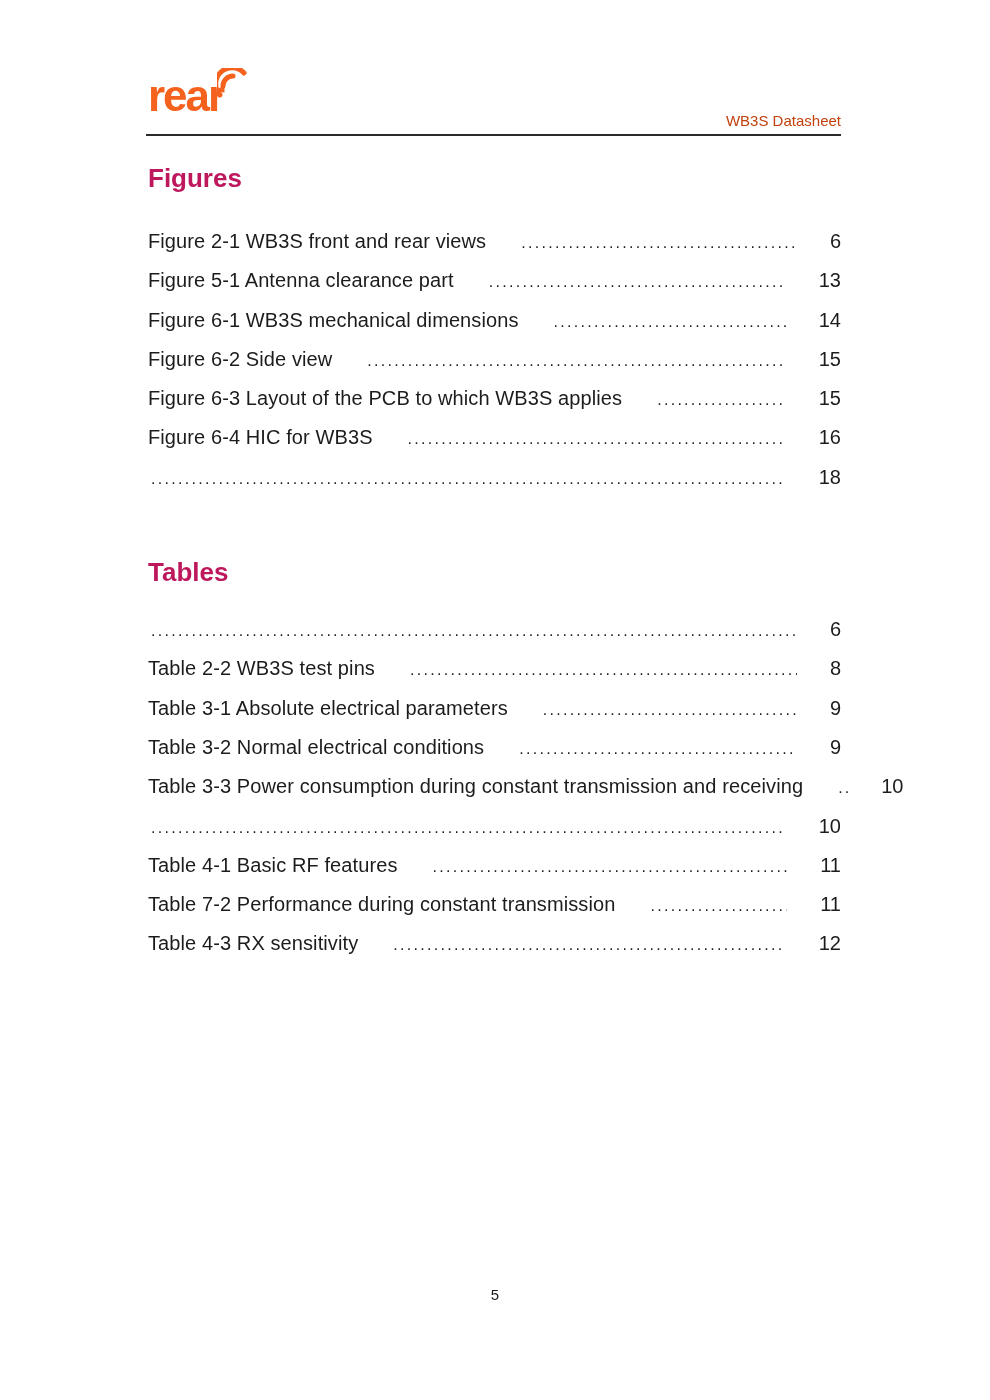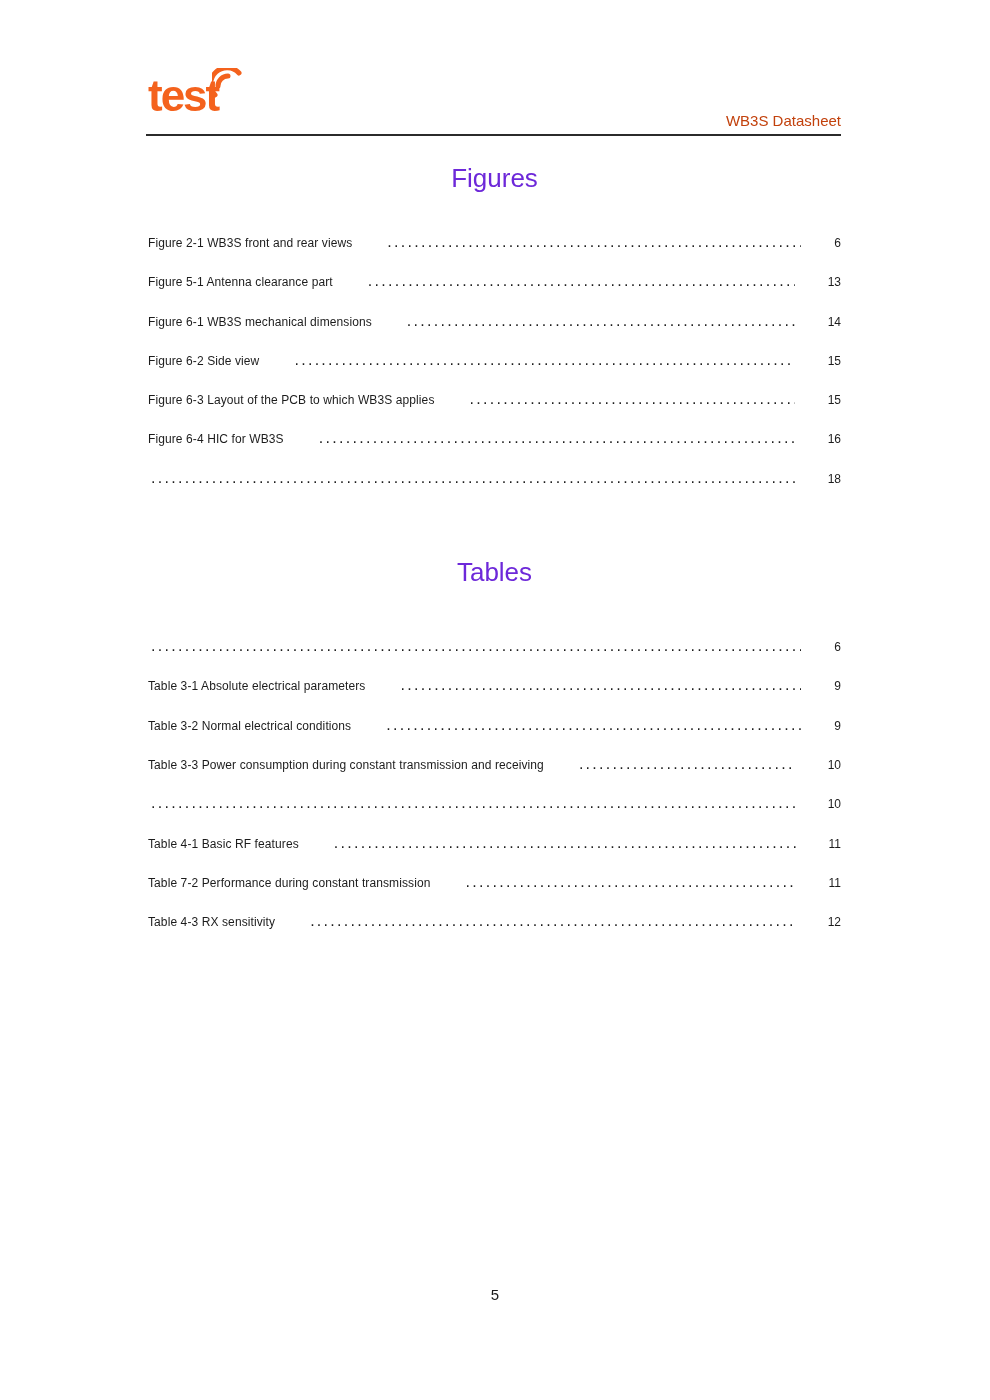--- a/index.html
+++ b/index.html
@@ -45,35 +45,35 @@
   }
 
   
   .content {
     position: absolute;
     left: 148px; top: 164px;
     width: 693px;
   }
   .section-title {
     font-size: 26px;
-    font-weight: normal;
+    font-weight: bold;
     line-height: 28px;
-    text-align: center;
-    color: #6d28d9;
+    text-align: left;
+    color: #be185d;
   }
   .section-title.figures { margin-bottom: 30px; }
-  .section-title.tables  { margin-top: 61px; margin-bottom: 40px; }
+  .section-title.tables  { margin-top: 61px; margin-bottom: 24px; }
 
   .toc-list { }
   .toc-entry {
     display: flex;
     align-items: baseline;
     height: 39.3px;
     line-height: 39.3px;
-    font-size: 12px;
+    font-size: 20px;
     white-space: nowrap;
     gap: 32px;
   }
   .toc-label { flex: 0 0 auto; letter-spacing: 0.1px; }
   .toc-dots {
     flex: 1 1 auto;
     overflow: hidden;
     white-space: nowrap;
     margin-left: 3px;
     min-width: 10px;
@@ -99,21 +99,21 @@
     color: #1c1c1c;
   }
 </style>
 </head>
 <body>
 
 <div class="page">
 
   <div class="header">
     <div class="logo">
-      <span class="logo-text">test</span>
+      <span class="logo-text">rear</span>
       <svg class="logo-swoosh" width="32" height="30" viewBox="0 0 32 30">
         <path d="M 6 18 A 10 10 0 0 1 16 8" fill="none" stroke="#f4621d" stroke-width="5" stroke-linecap="round"></path>
         <path d="M 13 25 A 20 20 0 0 1 29 7" fill="none" stroke="#f4621d" stroke-width="5" stroke-linecap="round" transform="rotate(-4 13 25)" opacity="0"></path>
         <path d="M 9 26 A 17 17 0 0 1 26 9" fill="none" stroke="#f4621d" stroke-width="5" stroke-linecap="round" opacity="0"></path>
         <path d="M 3 27 A 16 16 0 0 1 27 5" fill="none" stroke="#f4621d" stroke-width="5" stroke-linecap="round" stroke-dasharray="0" transform=""></path>
       </svg>
     </div>
     <span class="header-doc-title">WB3S Datasheet</span>
   </div>
 
@@ -159,20 +159,25 @@
     </div>
 
     <div class="section-title tables">Tables</div>
 
     <div class="toc-list">
       <div class="toc-entry">
         <span class="toc-dots"></span>
         <span class="toc-page">6</span>
       </div>
       <div class="toc-entry">
+        <span class="toc-label">Table 2-2 WB3S test pins</span>
+        <span class="toc-dots"></span>
+        <span class="toc-page">8</span>
+      </div>
+      <div class="toc-entry">
         <span class="toc-label">Table 3-1 Absolute electrical parameters</span>
         <span class="toc-dots"></span>
         <span class="toc-page">9</span>
       </div>
       <div class="toc-entry">
         <span class="toc-label">Table 3-2 Normal electrical conditions</span>
         <span class="toc-dots"></span>
         <span class="toc-page">9</span>
       </div>
       <div class="toc-entry">

